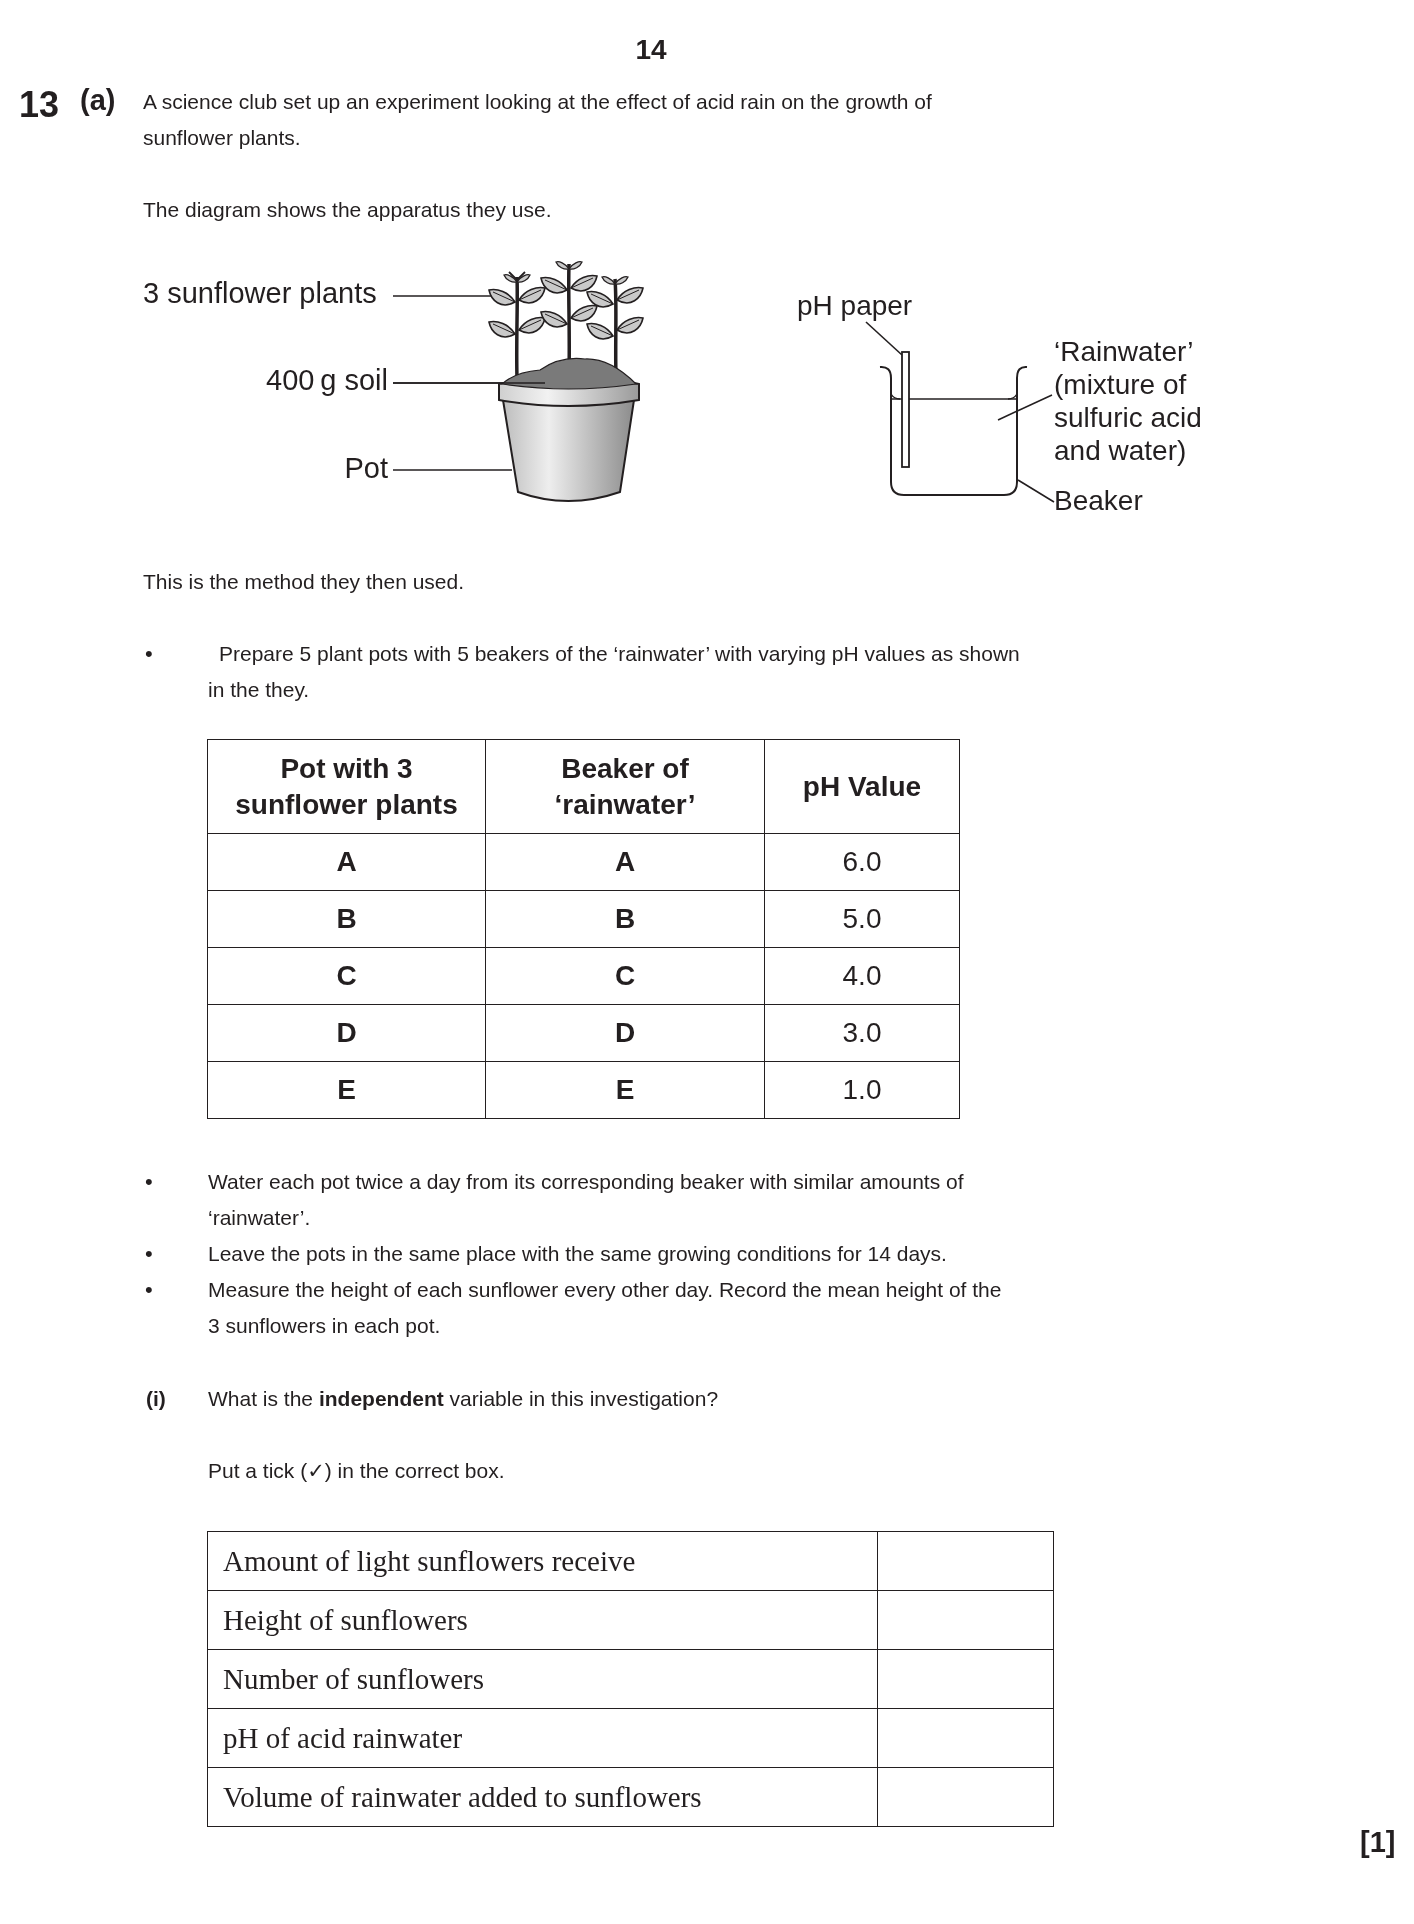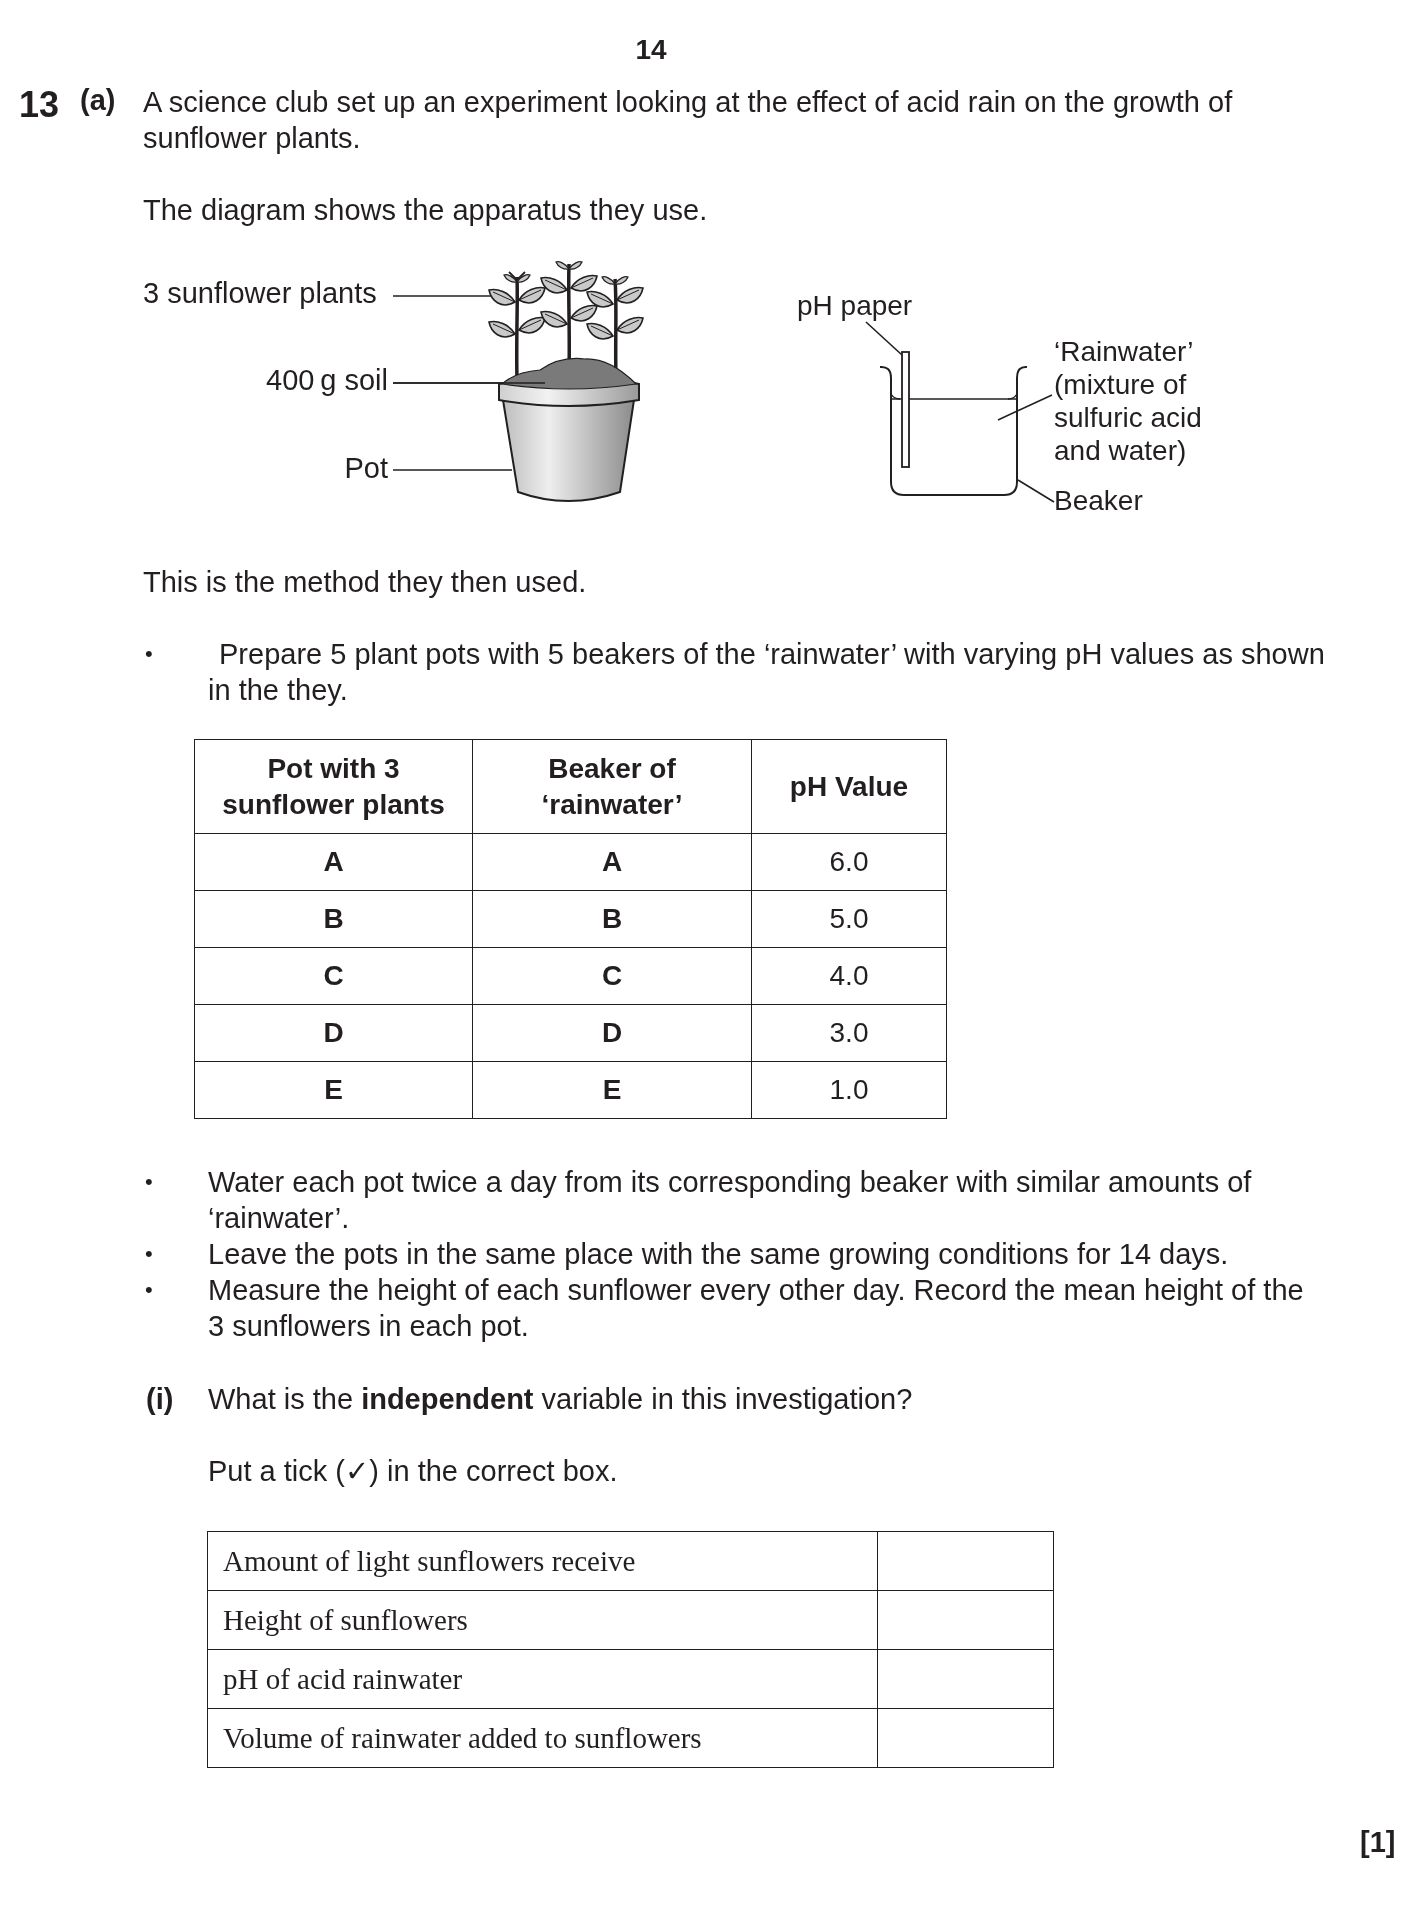--- a/index.html
+++ b/index.html
@@ -1,29 +1,29 @@
 <!DOCTYPE html>
 <html><head>
 <meta charset="utf-8">
 <style>
   html, body { margin:0; padding:0; background:#ffffff; }
   body { width:1414px; height:1924px; position:relative; overflow:hidden;
          font-family:"Liberation Sans", sans-serif; color:#231f20; }
   .abs { position:absolute; white-space:nowrap; }
-  .t { font-size:29px; line-height:36px; }
+  .t { font-size:21px; line-height:36px; }
   .b { font-weight:bold; }
   .page-num { left:0; width:1302px; top:34px; text-align:center; font-size:28px; font-weight:bold; }
   .qnum { left:19px; top:84px; font-size:36px; font-weight:bold; }
   .qpart { left:80px; top:84px; font-size:29px; font-weight:bold; }
   .para { left:143px; }
   svg text { font-family:"Liberation Sans", sans-serif; fill:#231f20; }
   .bullet { left:145px; font-size:22px; }
   table.grid { position:absolute; border-collapse:collapse; }
   table.grid td, table.grid th { border:1.6px solid #231f20; padding:0; }
-  #ph-table { left:194px; top:739px; width:753px; }
+  #ph-table { left:207px; top:739px; width:753px; }
   #ph-table th { height:93px; font-size:28px; font-weight:bold; text-align:center; line-height:36px; }
   #ph-table td { height:56px; font-size:28px; text-align:center; }
   #ph-table td.lbl { font-weight:bold; }
   #tick-table { left:207px; top:1531px; width:847px;font-family:Liberation Serif, serif; }
   #tick-table td { height:58px; font-size:29px; }
   #tick-table td.opt { padding-left:15px; width:655px; }
   #tick-table td.box { width:175px; }
   .marks { left:1360px; top:1826px; font-size:29px; font-weight:bold; }
 </style>
 </head>
@@ -183,20 +183,24 @@
   <tbody>
       <tr>
     <td class="opt">Amount of light sunflowers receive</td>
     <td class="box"></td>
   </tr>
   <tr>
     <td class="opt">Height of sunflowers</td>
     <td class="box"></td>
   </tr>
   <tr>
+    <td class="opt">Number of sunflowers</td>
+    <td class="box"></td>
+  </tr>
+  <tr>
     <td class="opt">pH of acid rainwater</td>
     <td class="box"></td>
   </tr>
   <tr>
     <td class="opt">Volume of rainwater added to sunflowers</td>
     <td class="box"></td>
   </tr>
 </tbody>
   </table>
 

